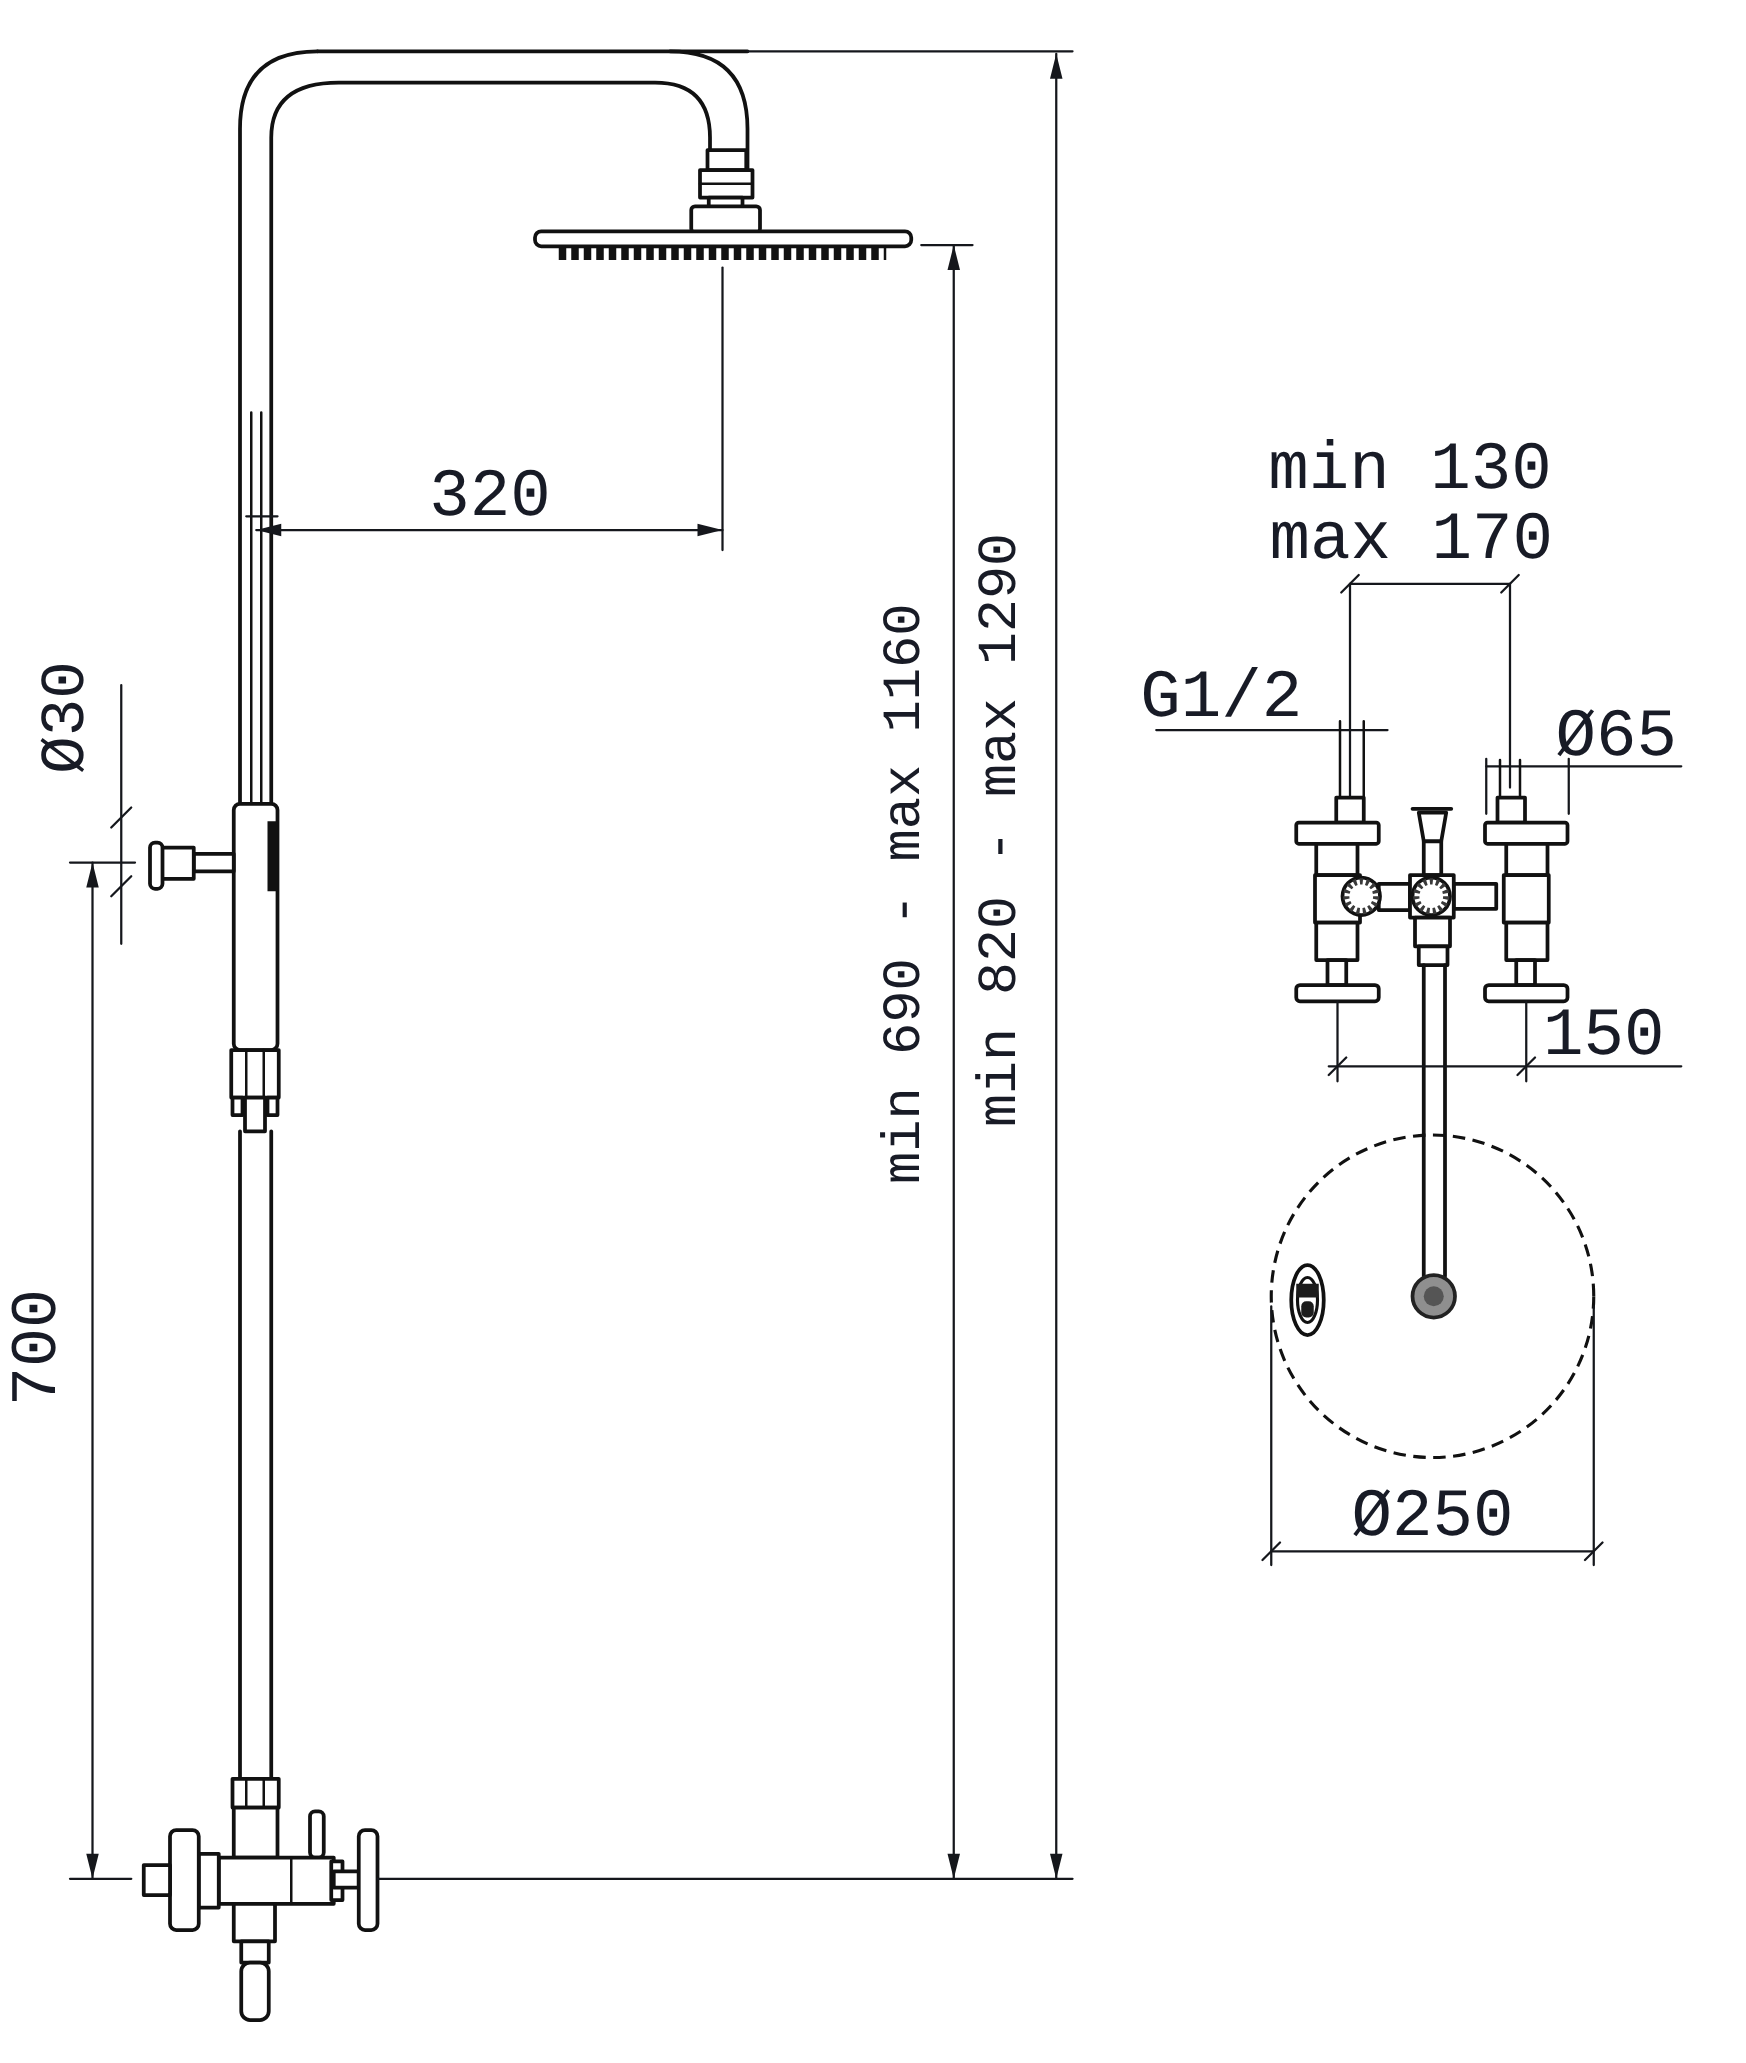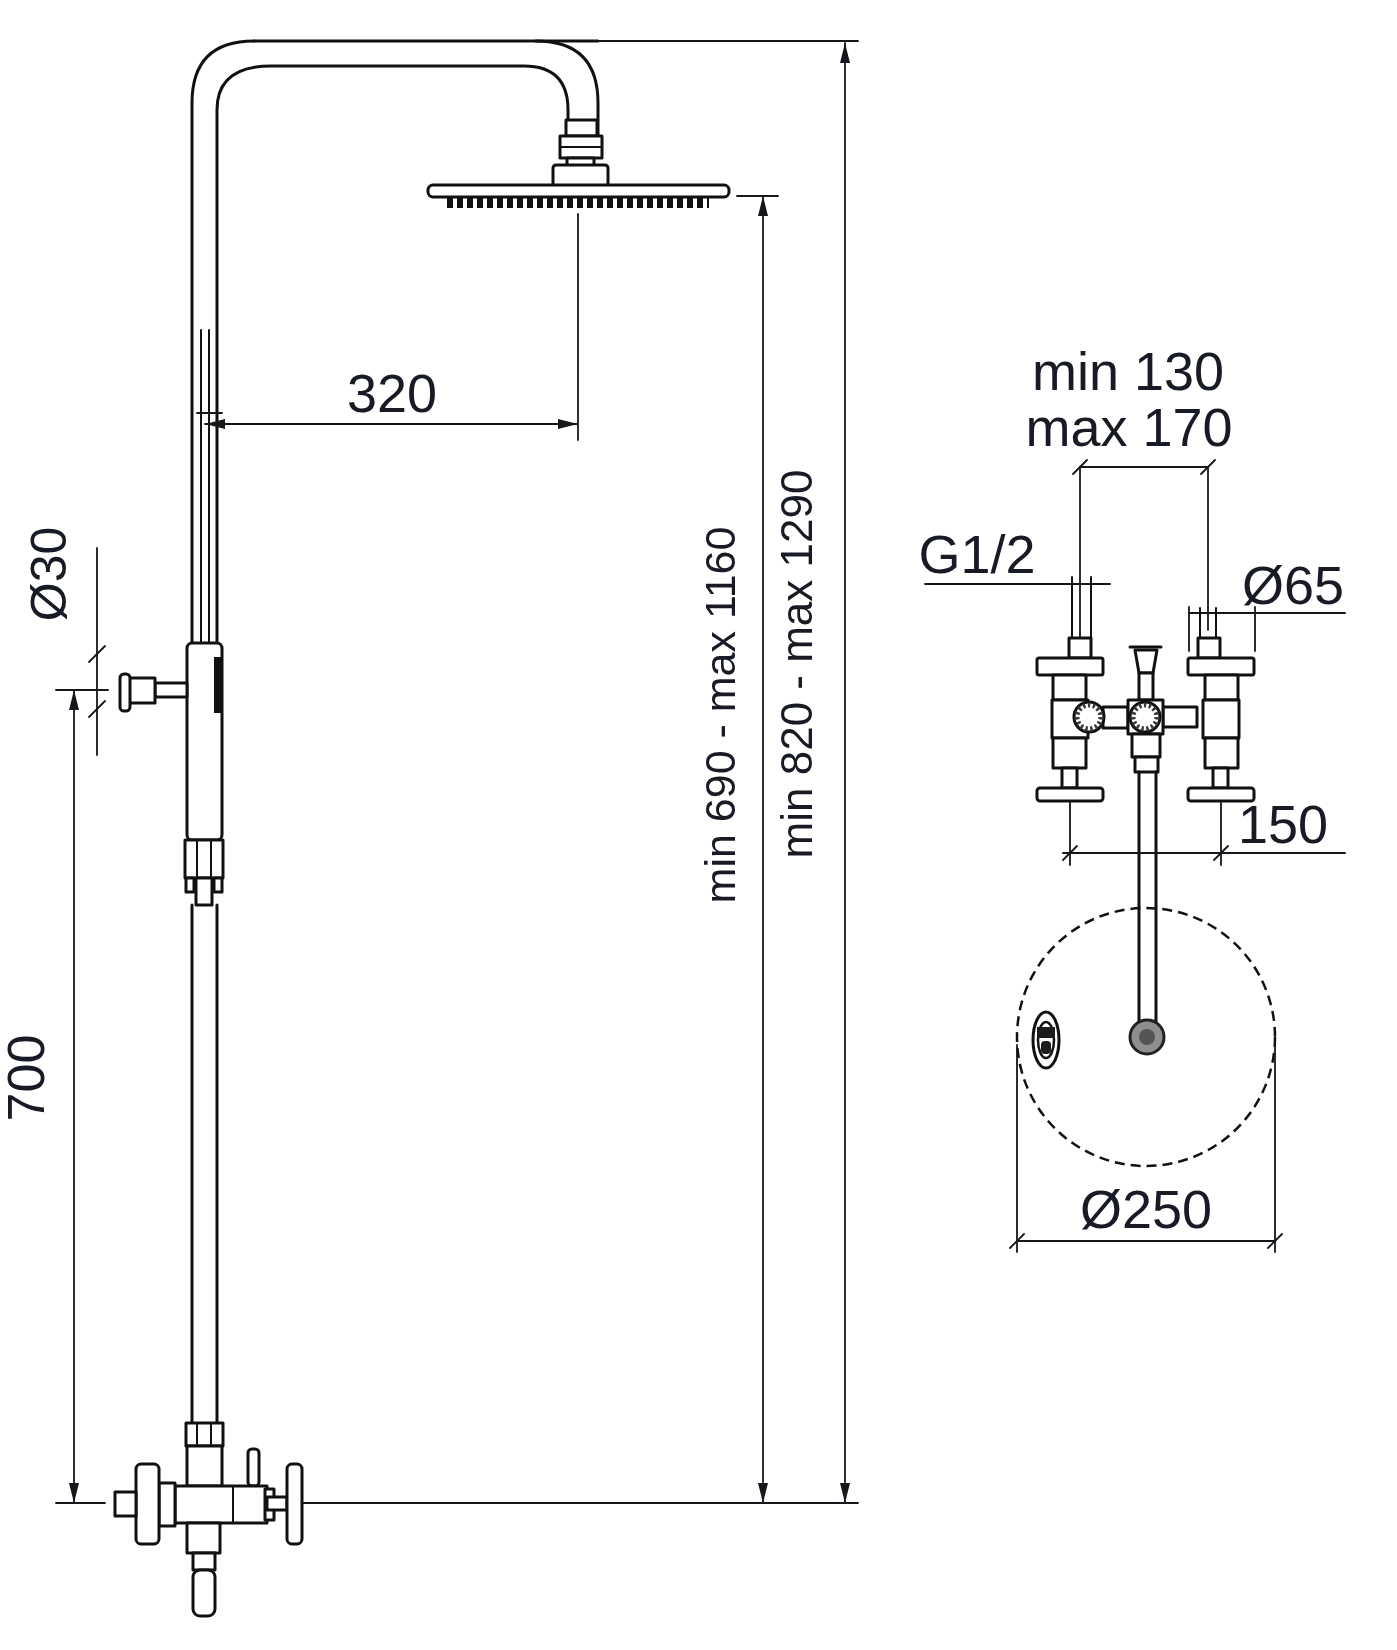--- a/index.html
+++ b/index.html
@@ -1,20 +1,20 @@
 <!DOCTYPE html>
 <html><head>
 <meta charset="utf-8">
 <style>
   html,body{margin:0;padding:0;background:#ffffff;}
   .canvas{
     position:relative;
     width:1397px;height:1650px;
     background:#ffffff;
-    font-family:Liberation Sans, sans-serif;
+    font-family:Liberation Mono, monospace;
     overflow:hidden;
   }
   svg{display:block;}
   .outline{fill:none;stroke:#111111;stroke-width:3;stroke-linecap:round;stroke-linejoin:round;}
   .outline-thin{fill:none;stroke:#111111;stroke-width:2;stroke-linecap:round;}
   .part{fill:#ffffff;stroke:#111111;stroke-width:3;stroke-linejoin:round;}
   .dim{fill:none;stroke:#15171c;stroke-width:1.8;stroke-linecap:round;}
   .arrow{fill:#15171c;stroke:none;}
   .dimtext{fill:#181b26;}
   .big{font-size:54px;}

